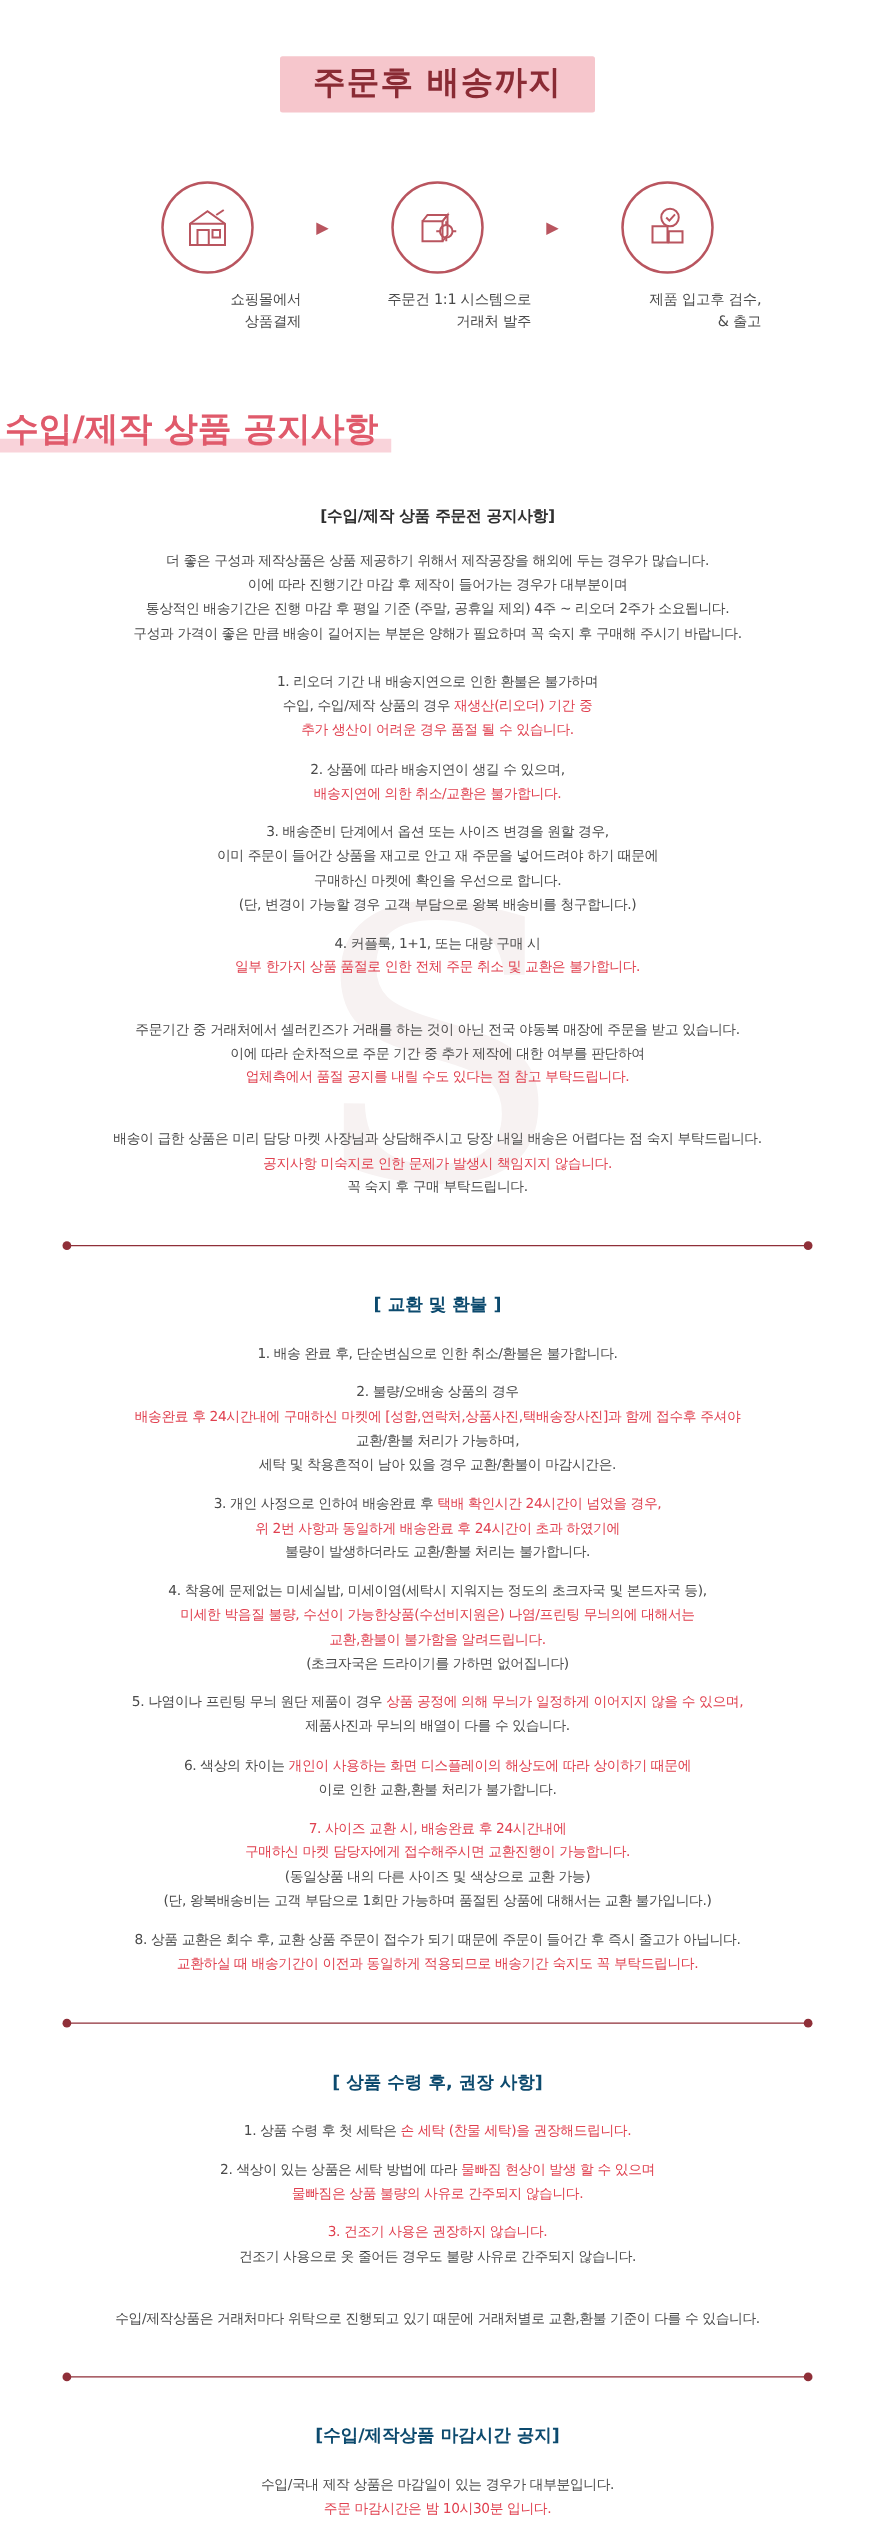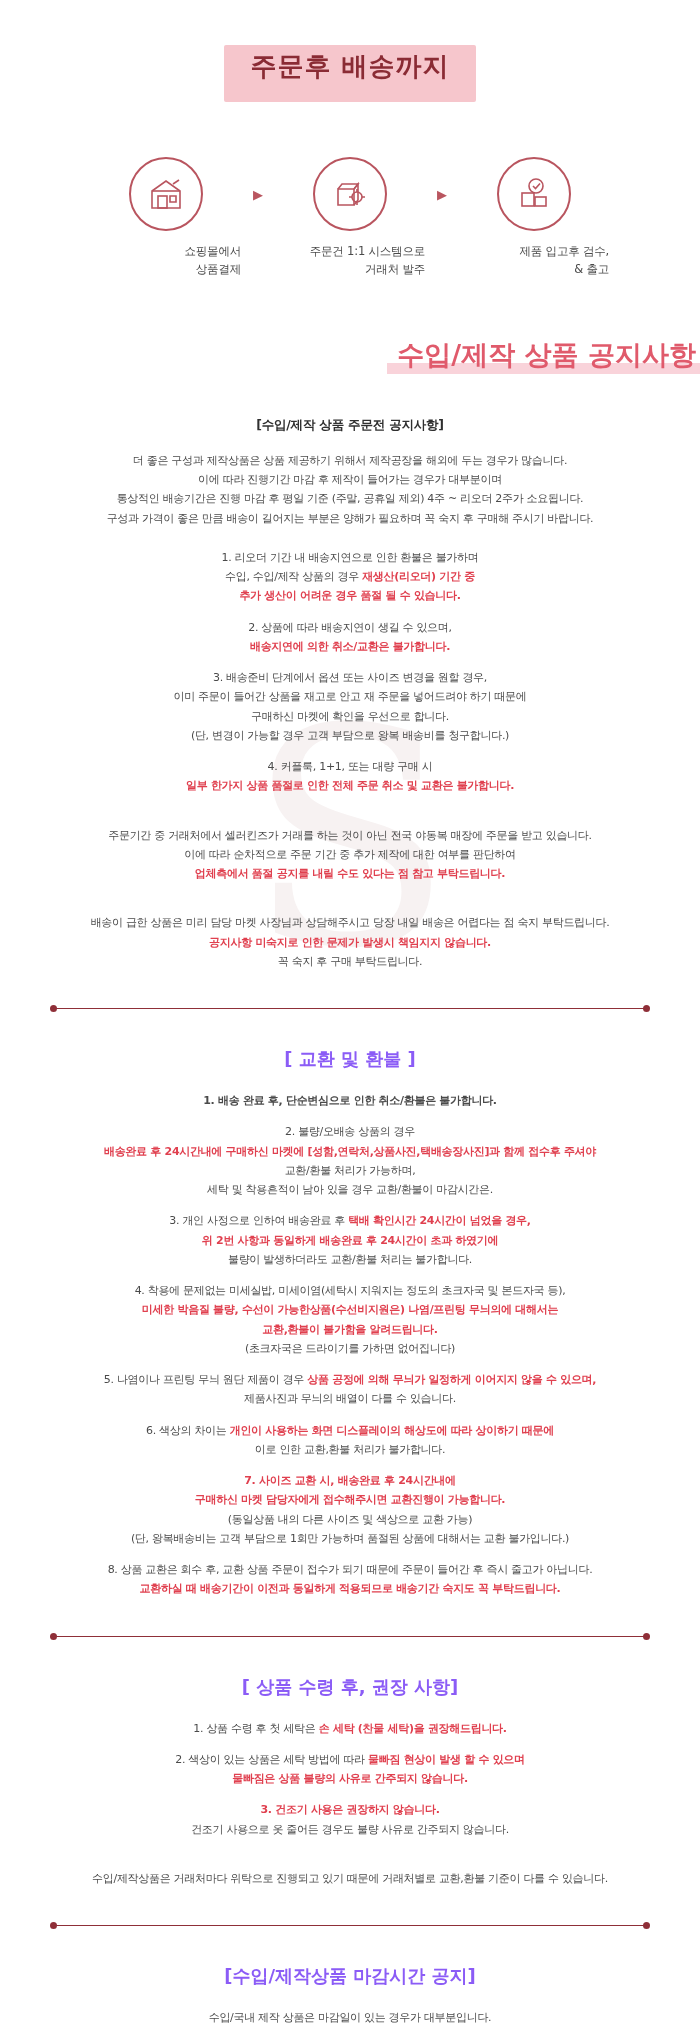--- a/index.html
+++ b/index.html
@@ -37,21 +37,21 @@
   .content { position: relative; z-index: 2; }
 
   
   .banner-wrap {
     padding-top: 45px;
     text-align: center;
   }
   .banner {
     display: inline-block;
     background: #f6c6cc;
-    padding: 6px 26px 20px 26px;
+    padding: 6px 26px 8px 26px;
     border-radius: 2px;
   }
   .banner-title {
     font-size: 26px;
     font-weight: bold;
     color: #8a2b34;
     letter-spacing: 1px;
     line-height: 1.2;
   }
 
@@ -88,21 +88,21 @@
     width: 34px;
     padding-top: 30px;
     text-align: center;
     color: #b9555f;
     font-size: 13px;
   }
 
   
   .pink-title-wrap {
     margin-top: 58px;
-    text-align: right;
+    text-align: left;
   }
   .pink-title {
     display: inline-block;
     position: relative;
     font-size: 27px;
     font-weight: bold;
     color: #e05a6b;
     letter-spacing: 0px;
     padding: 0 4px 2px 4px;
   }
@@ -129,21 +129,21 @@
     margin-bottom: 17px;
     letter-spacing: -0.2px;
   }
   p.line, div.line {
     margin: 0;
     font-size: 11px;
     line-height: 1.75;
     color: #4a4a4a;
     letter-spacing: -0.3px;
   }
-  .red { color: #e0404f; font-weight: bold; }
+  .red { color: #e0404f; font-weight: normal; }
   .red-n { color: #e0404f; text-align: right; }
   .gap-s { height: 12px; }
   .gap-m { height: 20px; }
   .gap-l { height: 30px; }
   .gap-xl { height: 42px; }
 
   
   .divider {
     width: 600px;
     margin: 34px auto;
@@ -163,23 +163,23 @@
     top: 0px;
     width: 7px;
     height: 7px;
     border-radius: 50%;
     background: #8f2f38;
   }
   .divider .dot.l { left: 0; }
   .divider .dot.r { right: 0; }
 
   .sec-head {
-    font-size: 18px;
+    font-size: 14px;
     font-weight: bold;
-    color: #8b5cf6;
+    color: #0c4a6e;
     text-align: center;
     letter-spacing: 0px;
   }
 </style>
 </head>
 <body>
 
 <div class="page">
   <div class="watermark">S</div>
 

